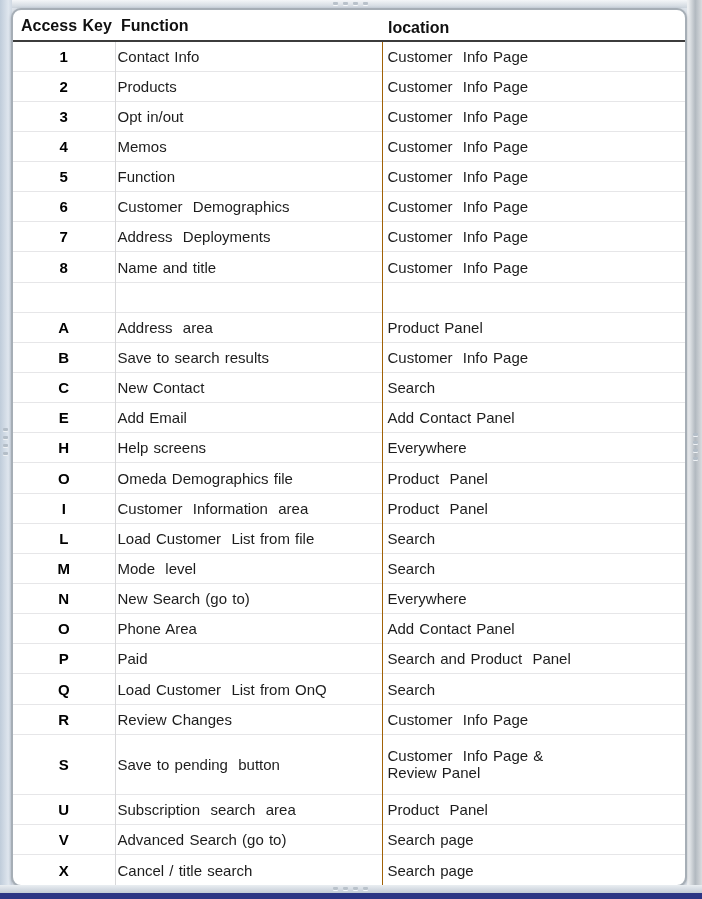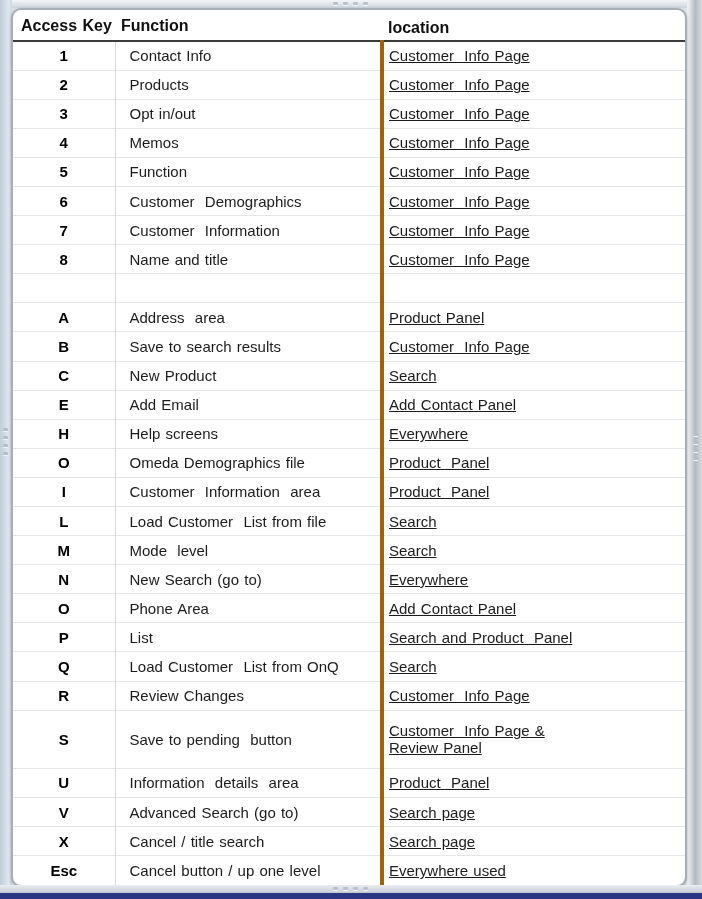--- a/index.html
+++ b/index.html
@@ -67,22 +67,22 @@
   td {
     font-size:15px; color:#1c1c1c;
     height:29px; vertical-align:middle;
     border-top:1px solid #e6e6e8;
     white-space:pre-wrap;
     word-spacing:1px;
     line-height:17px;
     overflow:hidden;
   }
   td.c-key { text-align:center; font-weight:bold; color:#000; border-right:1px solid #d8d8da; font-size:15px; }
-  td.c-fn  { padding-left:14px; border-right:4px solid #a16207; }
-  td.c-loc { padding-left:5px;text-decoration:underline; }
+  td.c-fn  { padding-left:2px; border-right:1px solid #a16207; }
+  td.c-loc { padding-left:5px; }
   tr.tall td { height:58px; }
 </style>
 </head>
 <body>
 
 <div class="frame-top">
   <div class="grip-h grip-top">
       <span></span>
       <span></span>
       <span></span>
@@ -152,21 +152,21 @@
   </tr>
 
   <tr>
     <td class="c-key">6</td>
     <td class="c-fn">Customer  Demographics</td>
     <td class="c-loc">Customer  Info Page</td>
   </tr>
 
   <tr>
     <td class="c-key">7</td>
-    <td class="c-fn">Customer  Information</td>
+    <td class="c-fn">Address  Deployments</td>
     <td class="c-loc">Customer  Info Page</td>
   </tr>
 
   <tr>
     <td class="c-key">8</td>
     <td class="c-fn">Name and title</td>
     <td class="c-loc">Customer  Info Page</td>
   </tr>
 
   <tr class="spacer">
@@ -182,21 +182,21 @@
   </tr>
 
   <tr>
     <td class="c-key">B</td>
     <td class="c-fn">Save to search results</td>
     <td class="c-loc">Customer  Info Page</td>
   </tr>
 
   <tr>
     <td class="c-key">C</td>
-    <td class="c-fn">New Product</td>
+    <td class="c-fn">New Contact</td>
     <td class="c-loc">Search</td>
   </tr>
 
   <tr>
     <td class="c-key">E</td>
     <td class="c-fn">Add Email</td>
     <td class="c-loc">Add Contact Panel</td>
   </tr>
 
   <tr>
@@ -236,21 +236,21 @@
   </tr>
 
   <tr>
     <td class="c-key">O</td>
     <td class="c-fn">Phone Area</td>
     <td class="c-loc">Add Contact Panel</td>
   </tr>
 
   <tr>
     <td class="c-key">P</td>
-    <td class="c-fn">List</td>
+    <td class="c-fn">Paid</td>
     <td class="c-loc">Search and Product  Panel</td>
   </tr>
 
   <tr>
     <td class="c-key">Q</td>
     <td class="c-fn">Load Customer  List from OnQ</td>
     <td class="c-loc">Search</td>
   </tr>
 
   <tr>
@@ -261,41 +261,36 @@
 
   <tr class="tall">
     <td class="c-key">S</td>
     <td class="c-fn">Save to pending  button</td>
     <td class="c-loc">Customer  Info Page &amp;
 Review Panel</td>
   </tr>
 
   <tr>
     <td class="c-key">U</td>
-    <td class="c-fn">Information  details  area</td>
+    <td class="c-fn">Subscription  search  area</td>
     <td class="c-loc">Product  Panel</td>
   </tr>
 
   <tr>
     <td class="c-key">V</td>
     <td class="c-fn">Advanced Search (go to)</td>
     <td class="c-loc">Search page</td>
   </tr>
 
   <tr>
     <td class="c-key">X</td>
     <td class="c-fn">Cancel / title search</td>
     <td class="c-loc">Search page</td>
   </tr>
 
-  <tr>
-    <td class="c-key">Esc</td>
-    <td class="c-fn">Cancel button / up one level</td>
-    <td class="c-loc">Everywhere used</td>
-  </tr>
 </tbody>
   </table>
 </div>
 
 <div class="frame-bottom">
   <div class="grip-h grip-bottom">
       <span></span>
       <span></span>
       <span></span>
       <span></span>

